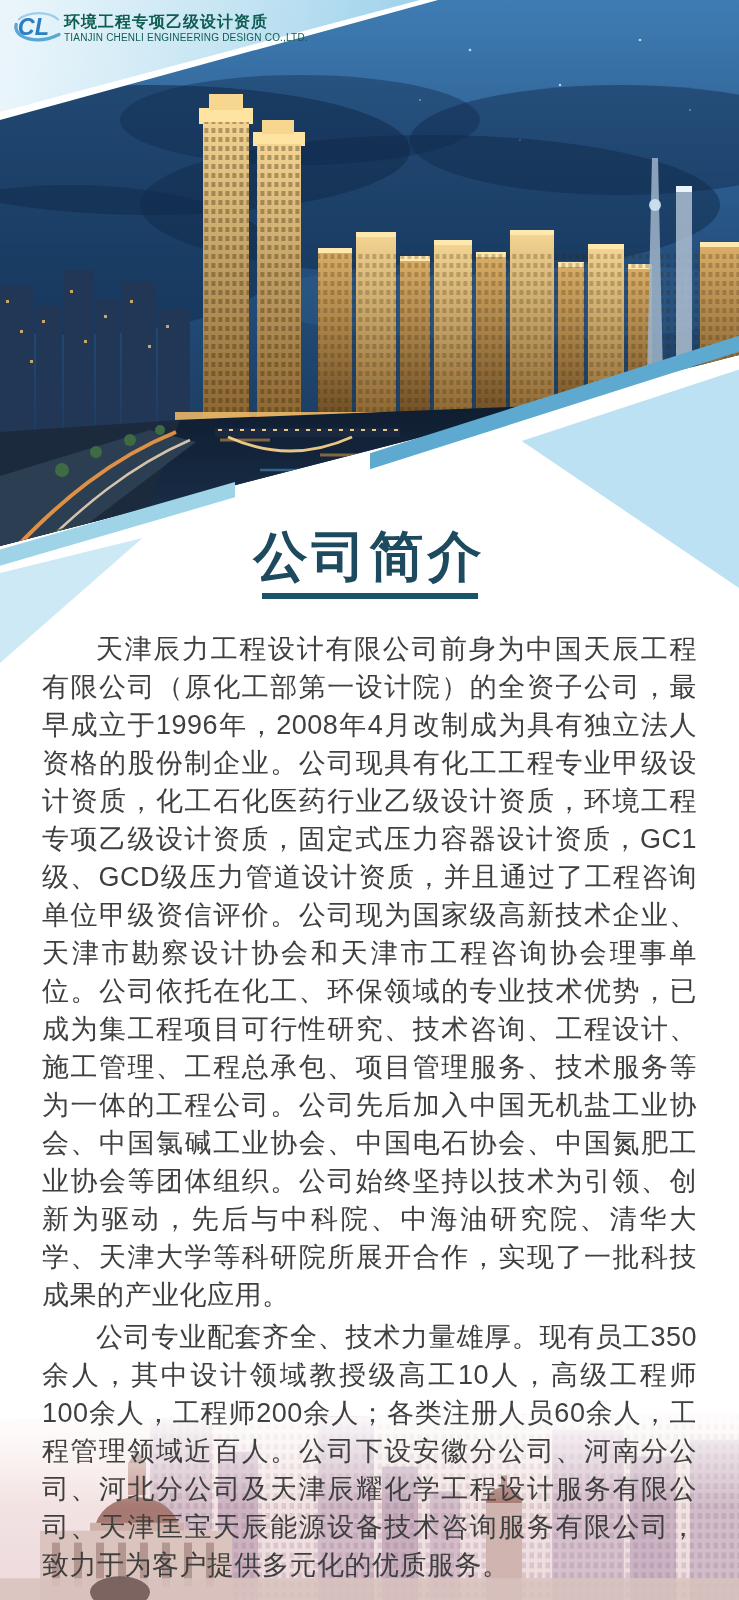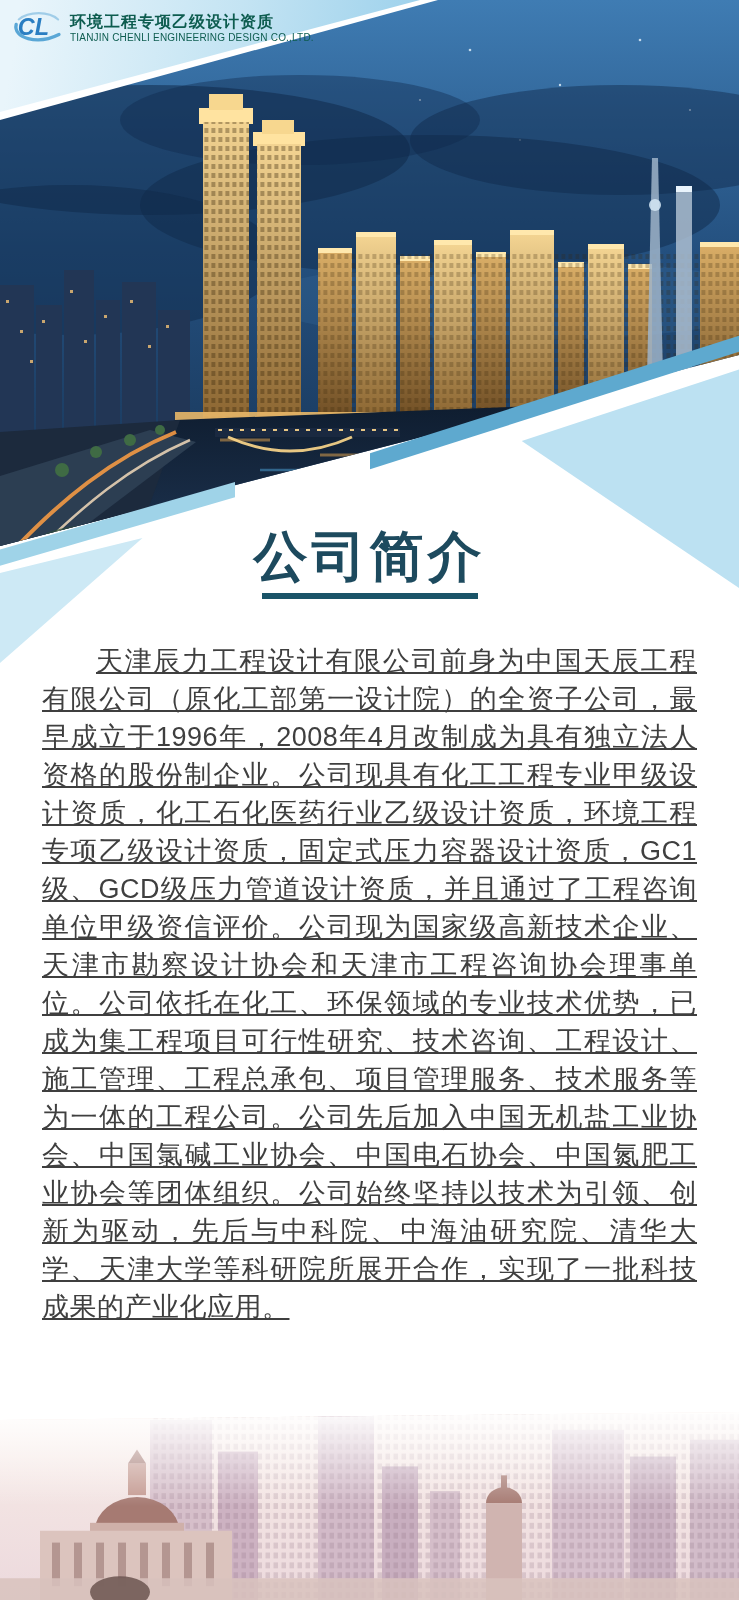--- a/index.html
+++ b/index.html
@@ -17,21 +17,21 @@
   
   .header-edge{
     position:absolute;left:0;top:0;width:438px;height:120px;z-index:2;
     background:#ffffff;clip-path:polygon(0 0,100% 0,0 100%);
   }
   .header-wedge{
     position:absolute;left:0;top:0;width:420px;height:112px;z-index:3;
     background:linear-gradient(100deg,#e9f5fb 5%,#c4e4f3 55%,#9fd2ec 95%);
     clip-path:polygon(0 0,100% 0,0 100%);
   }
-  .logo-row{position:absolute;left:12px;top:7px;z-index:4;display:flex;align-items:center;gap:6px;}
+  .logo-row{position:absolute;left:12px;top:7px;z-index:4;display:flex;align-items:center;}
   .logo-mark{width:52px;height:40px;}
   .logo-mark svg{display:block;width:100%;height:100%;}
   .logo-names{display:flex;flex-direction:column;}
   .logo-zh{font-size:16px;font-weight:bold;color:#0d5c4f;letter-spacing:1px;line-height:18px;}
   .logo-en{font-size:10px;color:#0d5c4f;letter-spacing:.2px;line-height:9px;margin-top:2px;}
   
   .stripe-left{
     position:absolute;left:0;top:482px;width:235px;height:90px;z-index:2;
     background:#9fd3e8;clip-path:polygon(0 75%,100% 0,100% 17%,0 93%);
   }
@@ -52,23 +52,23 @@
   .title{
     margin:0;font-size:54px;font-weight:900;color:#1d4a5e;
     letter-spacing:4px;line-height:64px;
   }
   .title-underline{width:216px;height:6px;background:#1a5468;margin:5px auto 0;}
   
   .content{
     position:absolute;left:42px;right:42px;top:626px;z-index:5;
   }
   .content p{
-    margin:16px 0 4px 0;
+    margin:4px 0 4px 0;
     font-size:27px;line-height:38px;color:#3f3f3f;
-    text-align:justify;text-indent:2em;letter-spacing:.5px;text-decoration:underline;
+    text-align:justify;text-indent:2em;letter-spacing:.5px;
   }
   
   .footer-img{
     position:absolute;left:0;top:1412px;width:739px;height:188px;z-index:1;
     clip-path:polygon(0 8px,100% 0,100% 100%,0 100%);
   }
   .footer-img svg{display:block;width:100%;height:100%;}
 </style>
 </head>
 <body>
@@ -297,15 +297,16 @@
 
       <rect x="0" y="168" width="739" height="22" fill="#d8c2bd" opacity=".85"></rect>
       <ellipse cx="120" cy="182" rx="30" ry="16" fill="#6b5550" opacity=".85"></ellipse>
 
       <rect x="0" y="0" width="739" height="95" fill="url(#wash)"></rect>
     </svg>
   </div>
 
   <div class="content">
     <p>天津辰力工程设计有限公司前身为中国天辰工程有限公司（原化工部第一设计院）的全资子公司，最早成立于1996年，2008年4月改制成为具有独立法人资格的股份制企业。公司现具有化工工程专业甲级设计资质，化工石化医药行业乙级设计资质，环境工程专项乙级设计资质，固定式压力容器设计资质，GC1级、GCD级压力管道设计资质，并且通过了工程咨询单位甲级资信评价。公司现为国家级高新技术企业、天津市勘察设计协会和天津市工程咨询协会理事单位。公司依托在化工、环保领域的专业技术优势，已成为集工程项目可行性研究、技术咨询、工程设计、施工管理、工程总承包、项目管理服务、技术服务等为一体的工程公司。公司先后加入中国无机盐工业协会、中国氯碱工业协会、中国电石协会、中国氮肥工业协会等团体组织。公司始终坚持以技术为引领、创新为驱动，先后与中科院、中海油研究院、清华大学、天津大学等科研院所展开合作，实现了一批科技成果的产业化应用。</p>
+    <p>公司专业配套齐全、技术力量雄厚。现有员工350余人，其中设计领域教授级高工10人，高级工程师100余人，工程师200余人；各类注册人员60余人，工程管理领域近百人。公司下设安徽分公司、河南分公司、河北分公司及天津辰耀化学工程设计服务有限公司、天津匡宝天辰能源设备技术咨询服务有限公司，致力于为客户提供多元化的优质服务。</p>
   </div>
 
 </div>
 
 </body></html>

